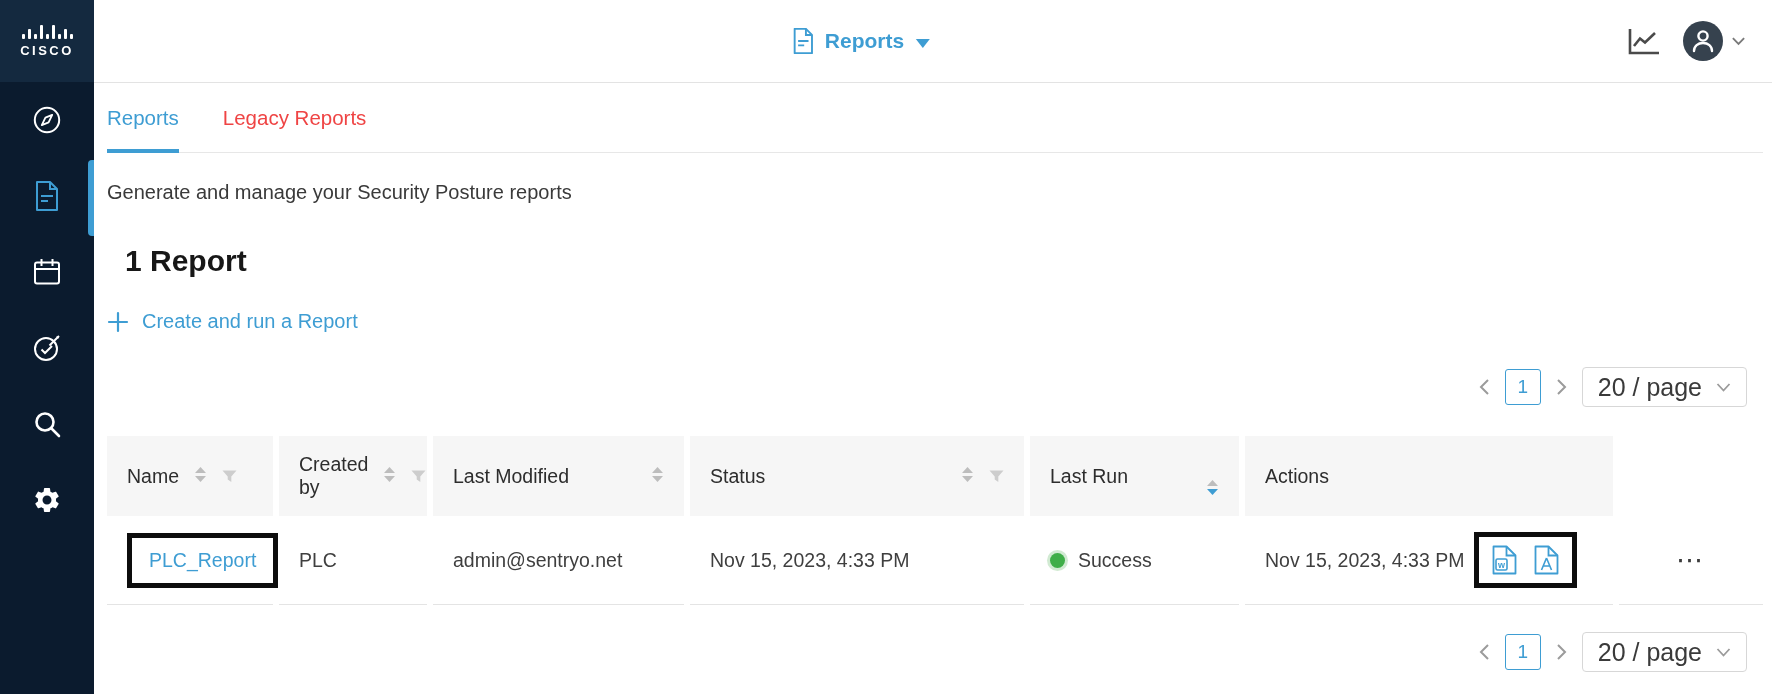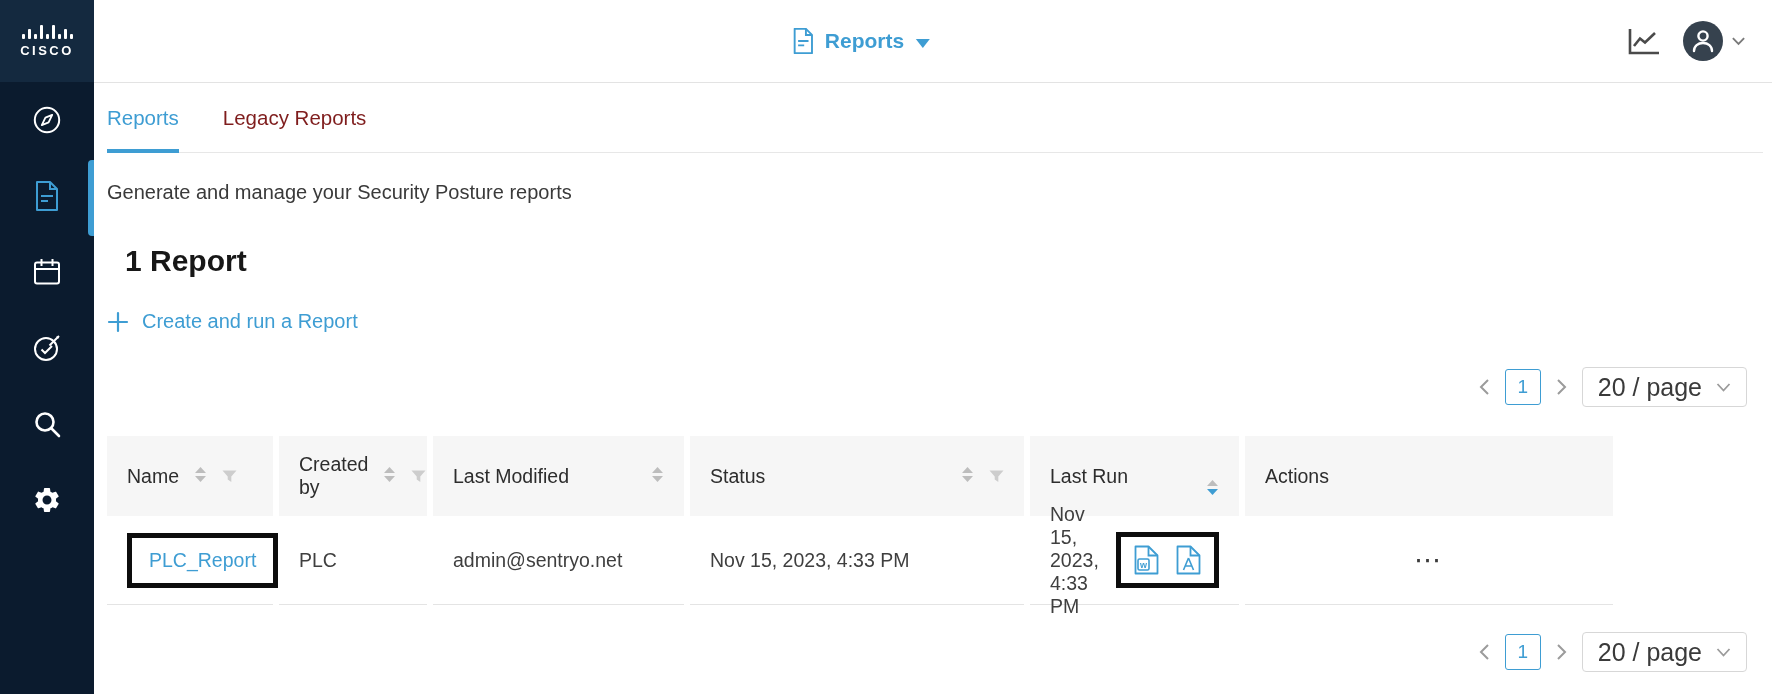--- a/index.html
+++ b/index.html
@@ -23,21 +23,21 @@
   .topbar-center{position:absolute;left:calc(50% - 71px);top:0;height:100%;transform:translateX(-50%);
                  display:flex;align-items:center;gap:11px;color:#3e9dd3;}
   .topbar-title{font-size:21px;font-weight:bold;color:#3e9dd3;}
   .topbar-right{position:absolute;right:26px;top:0;height:100%;display:flex;align-items:center;gap:22px;}
   .avatar{width:40px;height:40px;border-radius:50%;background:#36424e;display:flex;align-items:center;justify-content:center;}
   .user-menu{display:flex;align-items:center;gap:8px;}
 
   
   .content{position:absolute;left:107px;top:82px;width:1656px;}
   .tabs{display:flex;gap:44px;border-bottom:1px solid #e7e7e7;}
-  .tab{padding:24px 0 22px;font-size:20.5px;color:#7f1d1d;position:relative;}
+  .tab{padding:24px 0 22px;font-size:20.5px;color:#ef4444;position:relative;}
   .tab.active{color:#3e9dd3;}
   .tab.active::after{content:"";position:absolute;left:0;right:0;bottom:-1px;height:4px;background:#3e9dd3;}
   .desc{margin-top:28px;font-size:20px;color:#3a3a3a;}
   .count{margin-top:40px;font-size:30px;font-weight:bold;color:#171717;margin-left:18px;}
   .create{margin-top:32px;display:flex;align-items:center;gap:13px;color:#3e9dd3;font-size:20px;}
 
   
   .pagination{display:flex;justify-content:flex-end;align-items:center;gap:15px;padding-right:16px;}
   .pagination.top{margin-top:34px;}
   .pagination.bottom{margin-top:27px;}
@@ -284,20 +284,24 @@
     <div class="trow" data-interactable="false">
       <div class="td" data-interactable="false">
         <span class="highlight-box" data-interactable="false">
           <span class="link" data-interactable="true">PLC_Report</span>
         </span>
       </div>
       <div class="td" data-interactable="false">PLC</div>
       <div class="td" data-interactable="false">admin@sentryo.net</div>
       <div class="td" data-interactable="false">Nov 15, 2023, 4:33 PM</div>
       <div class="td" data-interactable="false">
+        <span class="status-dot" data-interactable="false"></span>
+        <span data-interactable="false">Success</span>
+      </div>
+      <div class="td" data-interactable="false">
         <span data-interactable="false">Nov 15, 2023, 4:33 PM</span>
         <span class="highlight-box files" data-interactable="false">
           <span data-interactable="true" style="display:flex;">
             <svg width="25" height="30" viewBox="0 0 25 30">
                 <path d="M1.5 1.5 h13 l9 9 v18 h-22 z" fill="none" stroke="#3e9dd3" stroke-width="1.8" stroke-linejoin="round"></path>
                 <path d="M14.5 1.5 v9 h9" fill="none" stroke="#3e9dd3" stroke-width="1.8"></path>
                 <rect x="4" y="14" width="11" height="11" rx="1.5" fill="none" stroke="#3e9dd3" stroke-width="1.6"></rect>
                 <text x="9.5" y="22.8" text-anchor="middle" font-size="9" font-family="Liberation Sans, sans-serif" font-weight="bold" fill="#3e9dd3">w</text>
               </svg>
           </span>

